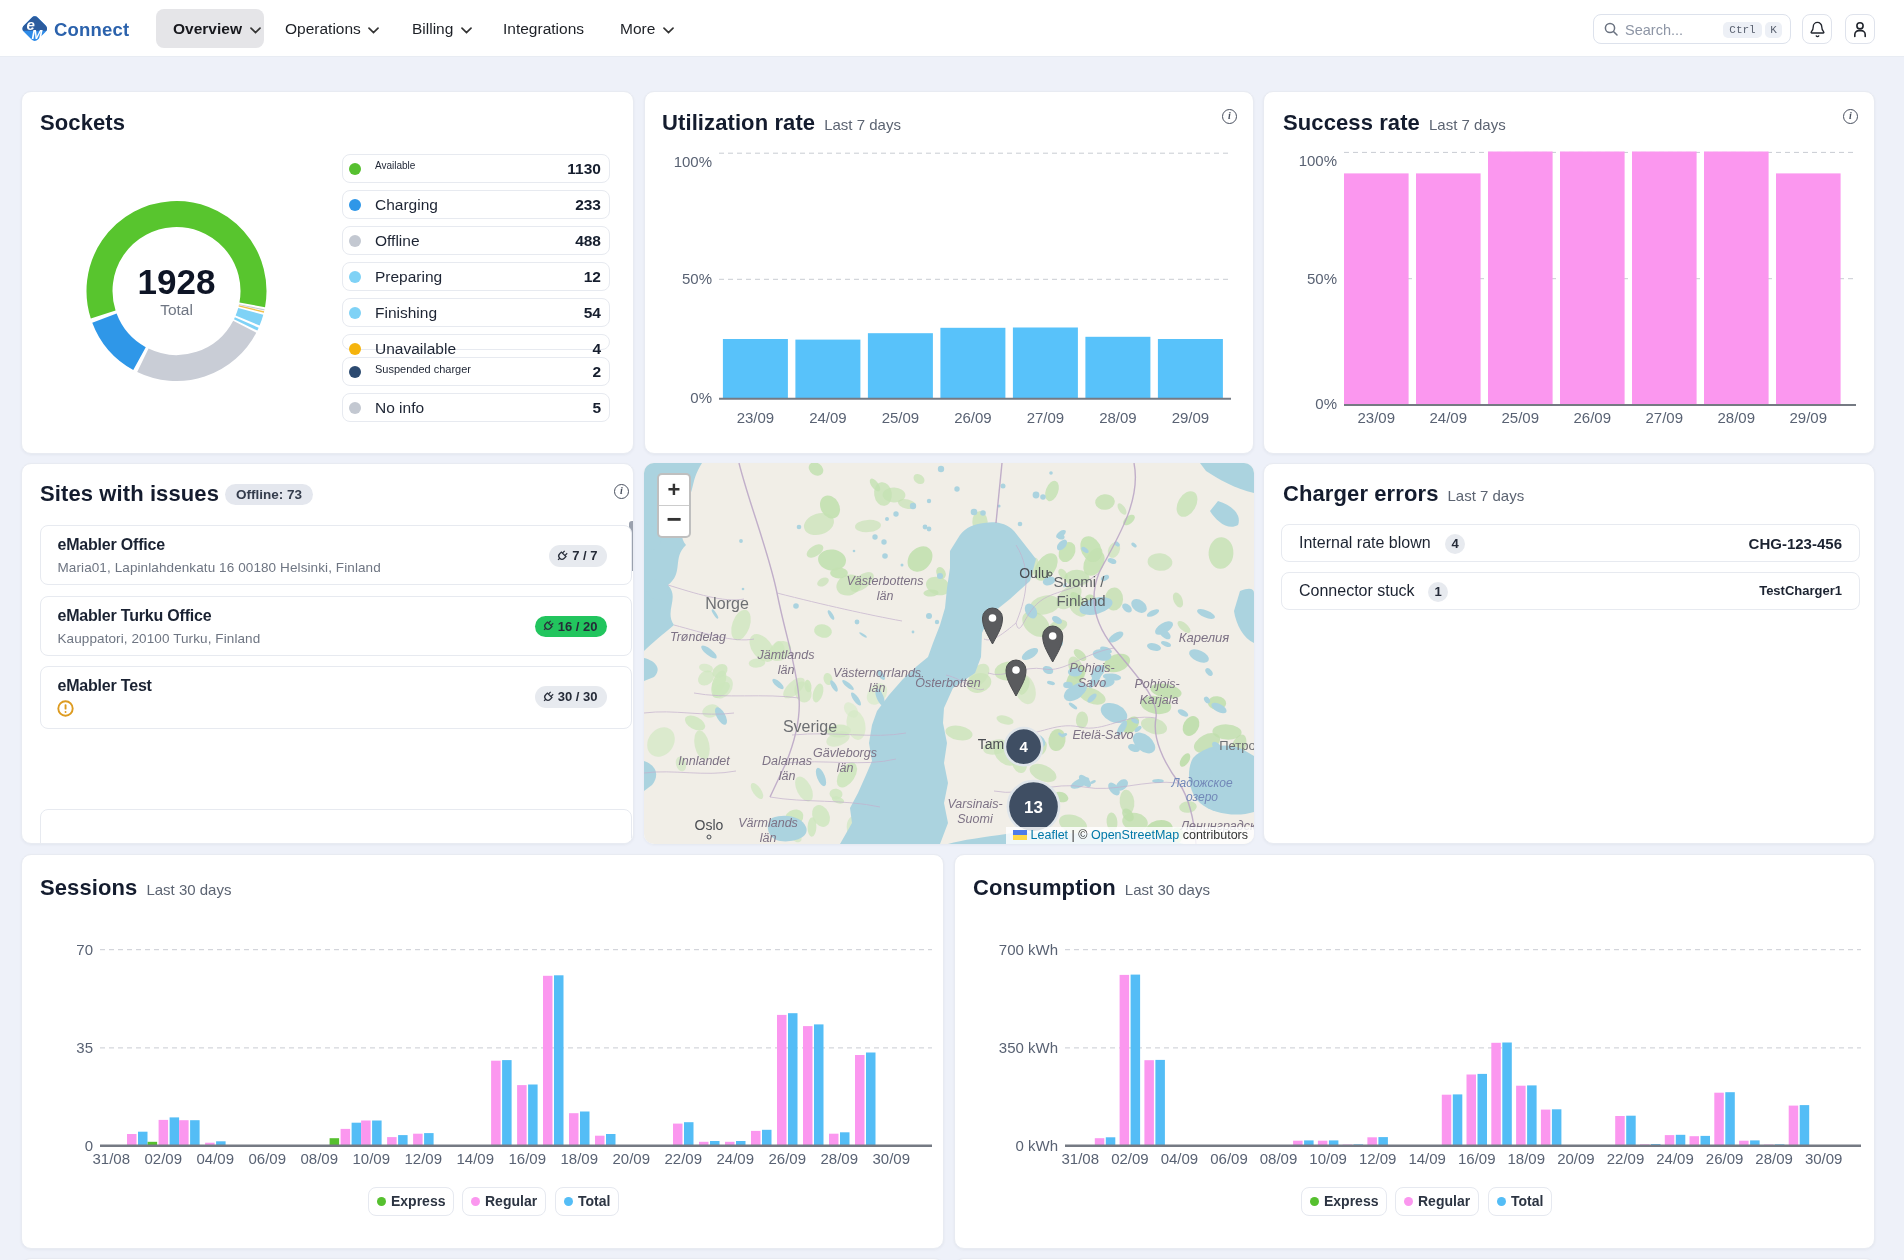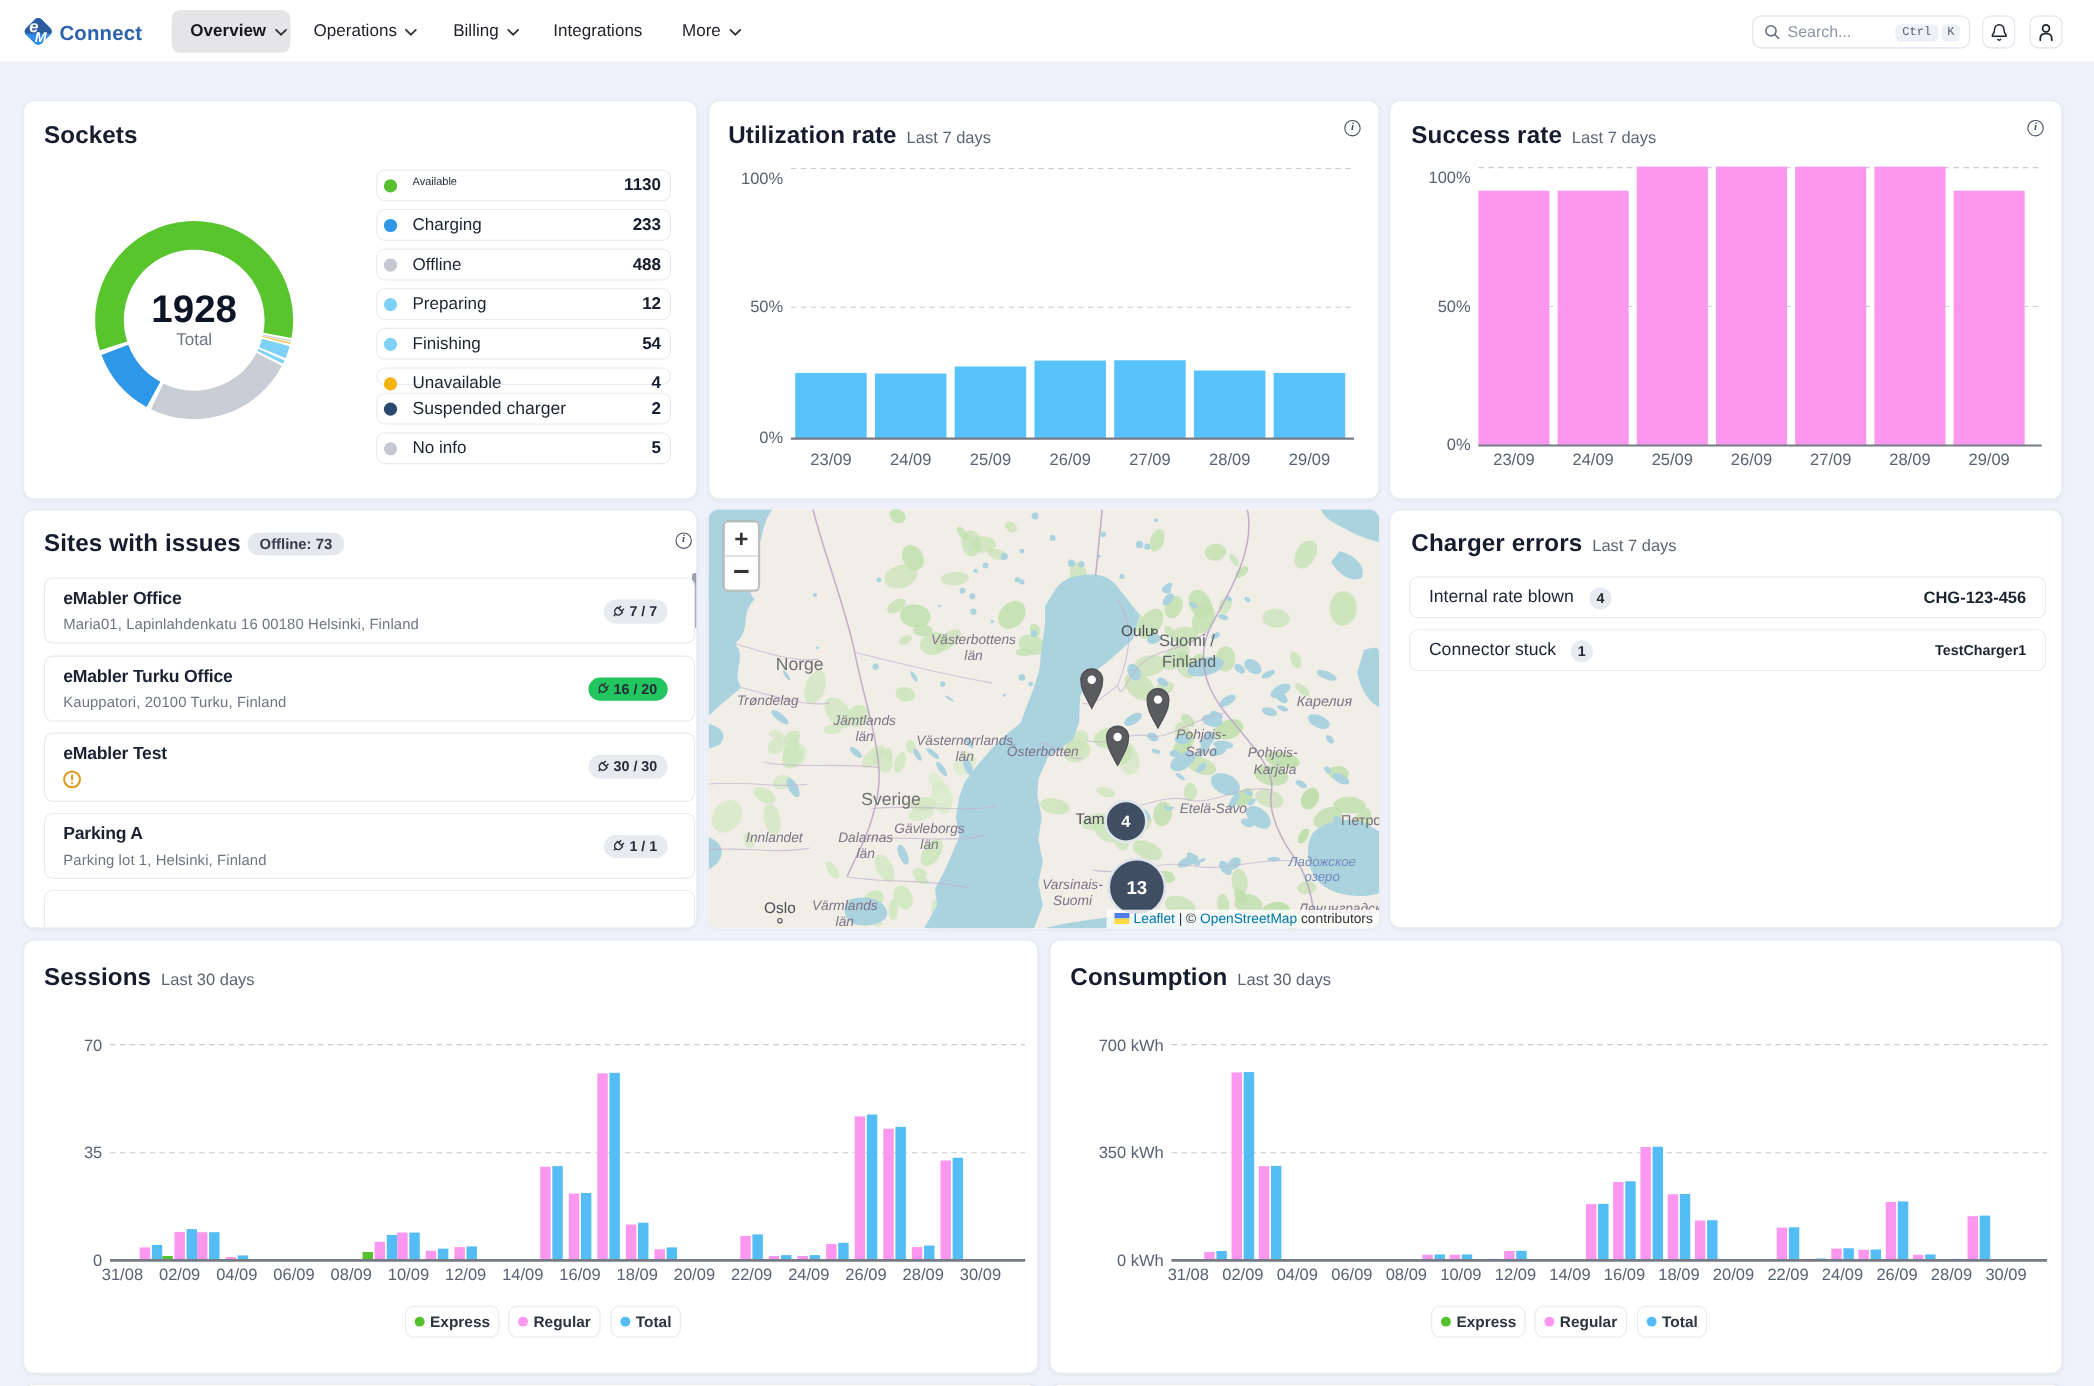--- a/index.html
+++ b/index.html
@@ -104,21 +104,21 @@
       <span style="position:absolute;left:32px;top:5px;font-size:15.5px;font-weight:500;color:#1d2433">Finishing</span>
       <span style="position:absolute;right:8px;top:5px;font-size:15.5px;font-weight:700;color:#161e2e">54</span>
     </div>
     <div style="position:relative;height:16px;margin-bottom:7px;border:1px solid #e7eaf0;border-radius:8px;background:#fff">
       <span style="position:absolute;left:6px;top:8px;width:12px;height:12px;border-radius:50%;background:#f5b40d"></span>
       <span style="position:absolute;left:32px;top:5px;font-size:15.5px;font-weight:500;color:#1d2433">Unavailable</span>
       <span style="position:absolute;right:8px;top:5px;font-size:15.5px;font-weight:700;color:#161e2e">4</span>
     </div>
     <div style="position:relative;height:29px;margin-bottom:7px;border:1px solid #e7eaf0;border-radius:8px;background:#fff">
       <span style="position:absolute;left:6px;top:8px;width:12px;height:12px;border-radius:50%;background:#2c4a70"></span>
-      <span style="position:absolute;left:32px;top:5px;font-size:16px;font-weight:500;color:#1d2433">Suspended charger</span>
+      <span style="position:absolute;left:32px;top:5px;font-size:11px;font-weight:500;color:#1d2433">Suspended charger</span>
       <span style="position:absolute;right:8px;top:5px;font-size:15.5px;font-weight:700;color:#161e2e">2</span>
     </div>
     <div style="position:relative;height:29px;margin-bottom:18px;border:1px solid #e7eaf0;border-radius:8px;background:#fff">
       <span style="position:absolute;left:6px;top:8px;width:12px;height:12px;border-radius:50%;background:#c3c8d1"></span>
       <span style="position:absolute;left:32px;top:5px;font-size:15.5px;font-weight:500;color:#1d2433">No info</span>
       <span style="position:absolute;right:8px;top:5px;font-size:15.5px;font-weight:700;color:#161e2e">5</span>
     </div>
   </div>
 </div>
 
@@ -213,32 +213,20 @@
         <rect x="7.6" y="11" width="1.9" height="1.9" rx="0.9" fill="#dd9b20"></rect>
       </svg>
       <div style="position:absolute;right:24px;top:19px;height:21.5px;background:#e7eaef;border-radius:11px;display:flex;align-items:center;padding:0 9px 0 6px;font-size:13px;font-weight:700;color:#252b38;white-space:nowrap"><svg width="14" height="14" viewBox="0 0 24 24" style="flex:0 0 14px;margin-right:3px">
           <g transform="rotate(45 12 12)" fill="none" stroke="#2b313d" stroke-width="2.2">
             <path d="M12 21.5v-4.5"></path>
             <path d="M9 8V2.5"></path>
             <path d="M15 8V2.5"></path>
             <path d="M6.5 8h11v4a5.5 5.5 0 0 1-11 0Z"></path>
           </g>
         </svg>30 / 30</div>
-    </div>
-  <div style="position:absolute;left:17.5px;top:274.5px;width:592px;height:60px;border:1px solid #e7eaf0;border-radius:8px;background:#fff">
-      <div style="position:absolute;left:17px;top:10px;font-size:16px;font-weight:700;color:#1a2232;letter-spacing:-.2px">Parking A</div>
-      <div style="position:absolute;left:17px;top:34px;font-size:13.5px;color:#6e7582;letter-spacing:.1px">Parking lot 1, Helsinki, Finland</div>
-      <div style="position:absolute;right:24px;top:19px;height:21.5px;background:#e7eaef;border-radius:11px;display:flex;align-items:center;padding:0 9px 0 6px;font-size:13px;font-weight:700;color:#252b38;white-space:nowrap"><svg width="14" height="14" viewBox="0 0 24 24" style="flex:0 0 14px;margin-right:3px">
-          <g transform="rotate(45 12 12)" fill="none" stroke="#2b313d" stroke-width="2.2">
-            <path d="M12 21.5v-4.5"></path>
-            <path d="M9 8V2.5"></path>
-            <path d="M15 8V2.5"></path>
-            <path d="M6.5 8h11v4a5.5 5.5 0 0 1-11 0Z"></path>
-          </g>
-        </svg>1 / 1</div>
     </div>
   <div style="position:absolute;left:17.5px;top:345px;width:592px;height:60px;border:1px solid #e7eaf0;border-radius:8px;background:#fff"></div>
 </div>
 
 <div class="card" style="left:1263px;top:463px;width:612px;height:381px">
   <div style="position:absolute;left:19px;top:17px"><span class="ctitle">Charger errors</span><span class="csub">Last 7 days</span></div>
   <div style="position:absolute;left:17px;top:60px;width:579px;height:38px;border:1px solid #e7eaf0;border-radius:8px;background:#fff">
     <span style="position:absolute;left:17px;top:9px;font-size:16px;font-weight:500;color:#1c2331">Internal rate blown</span>
     <span style="position:absolute;left:163px;top:9px;width:20px;height:20px;background:#e7eaef;border-radius:50%;font-size:13px;font-weight:700;color:#252b38;text-align:center;line-height:20px">4</span>
     <span style="position:absolute;right:17px;top:10px;font-size:15px;font-weight:700;color:#1c2331">CHG-123-456</span>

